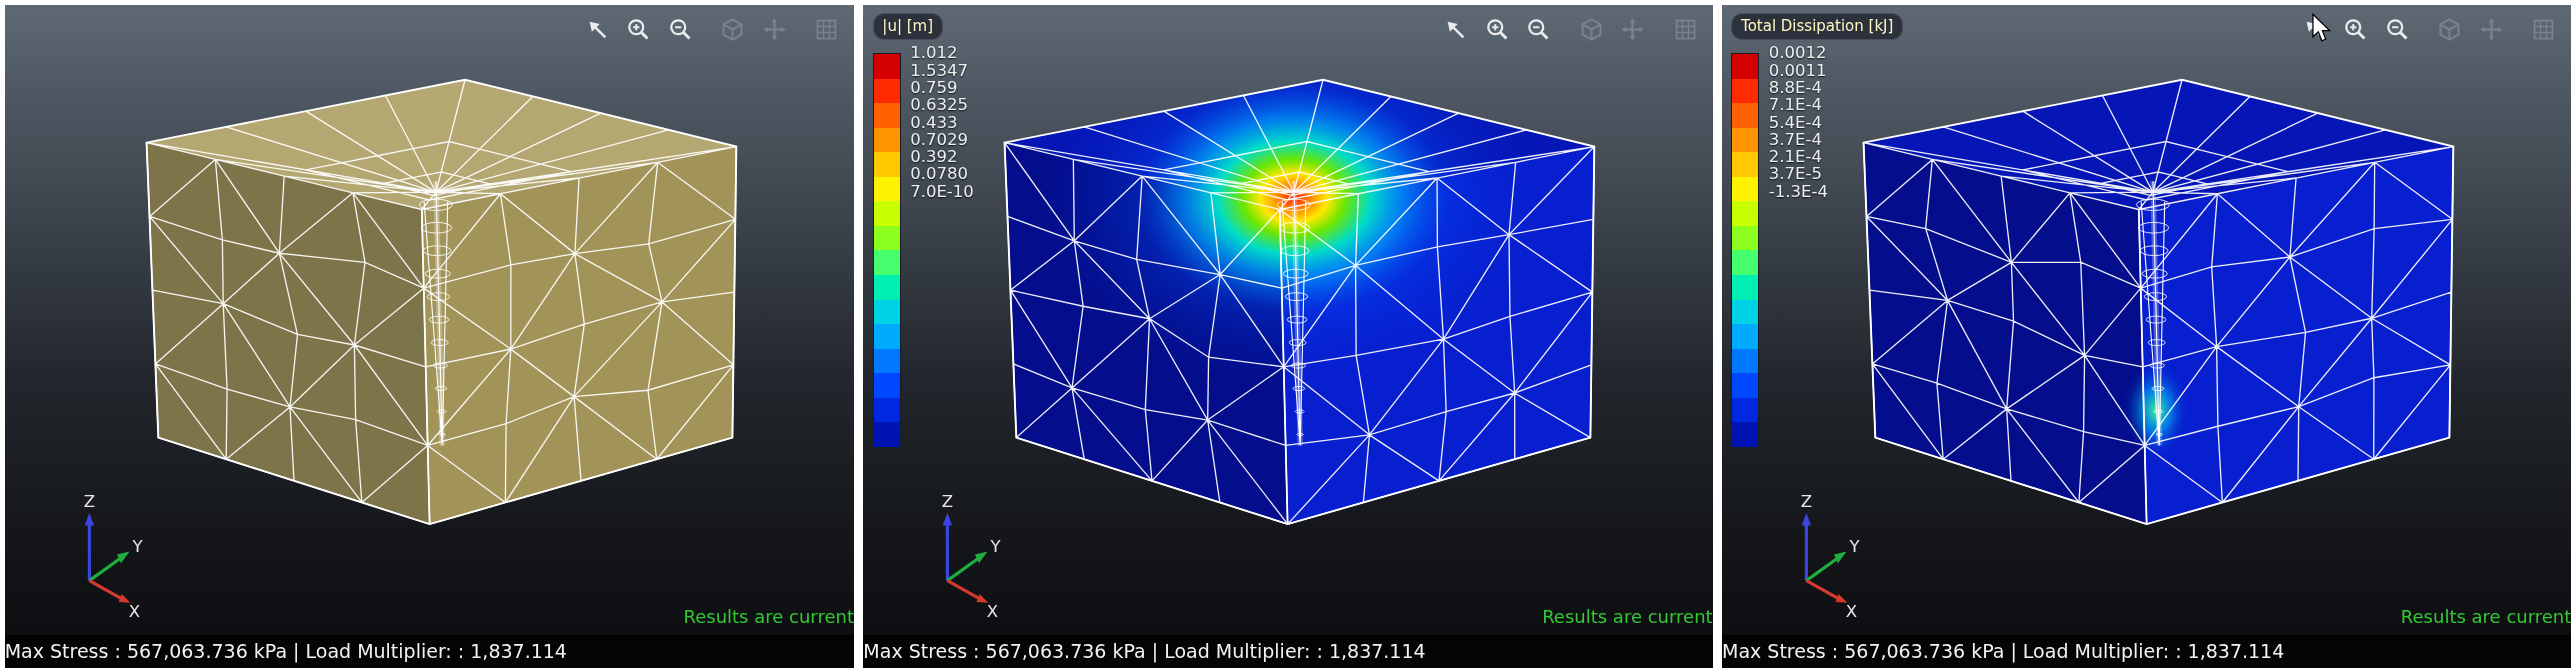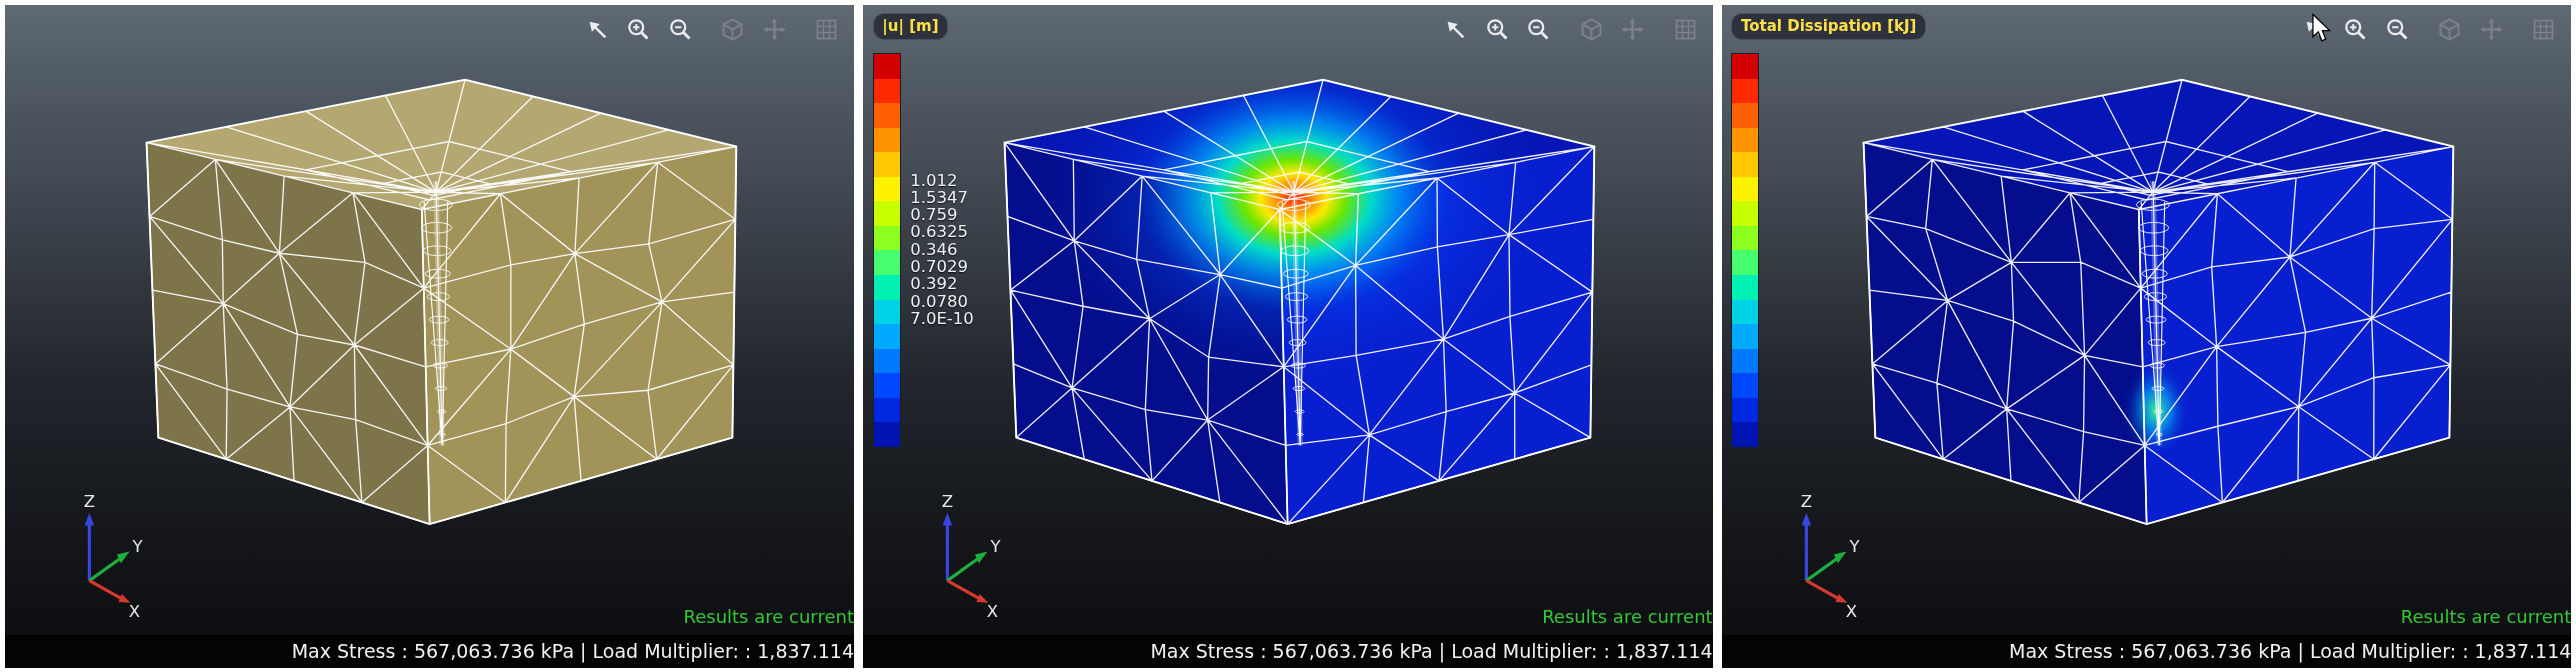--- a/index.html
+++ b/index.html
@@ -8,33 +8,33 @@
   .panel{position:relative;flex:1 1 0;height:663px;overflow:hidden;
          background:linear-gradient(180deg,#5e6974 0%,#525c66 10%,#3c434c 32%,#23272d 56%,#14161a 80%,#0b0c0e 100%);}
   .scene{position:absolute;top:0;left:0;width:100%;height:630px;display:block;}
   .toolbar{position:absolute;top:7.9px;right:9.4px;display:flex;align-items:center;z-index:5;}
   .tool-btn{width:36px;height:33px;display:flex;align-items:center;justify-content:center;
             color:#e9ebee;margin-left:5.5px;cursor:pointer;}
   .tool-btn.disabled{color:#7b828c;}
   .tool-btn svg{width:27px;height:27px;}
   .tool-btn:nth-child(3),.tool-btn:nth-child(5){margin-right:11px;}
   .legend{position:absolute;top:7.9px;left:9.4px;z-index:4;}
-  .legend-title{display:inline-block;background:#2c313b;border:0.8px solid #4a515e;color:#fde047;
-                font-weight:bold;font-size:15px;padding:3.9px 8.6px;border-radius:11px;white-space:nowrap;}
+  .legend-title{display:inline-block;background:#2c313b;border:0.8px solid #4a515e;color:#fef9c3;
+                font-weight:normal;font-size:15px;padding:3.9px 8.6px;border-radius:11px;white-space:nowrap;}
   .legend-body{display:flex;margin-top:12.6px;}
   .colorbar{width:26px;height:393px;border:0.8px solid #1a1d22;}
-  .legend-labels{display:flex;flex-direction:column;justify-content:center;
+  .legend-labels{display:flex;flex-direction:column;justify-content:flex-start;
                  height:410px;margin-top:-8.6px;padding-left:9.4px;font-size:16.5px;color:#eef1f3;
                  text-shadow:0 0.8px 1.6px rgba(0,0,0,.8);}
   .legend-label{line-height:17.3px;}
   .triad{position:absolute;left:41px;bottom:44px;width:138px;height:138px;z-index:4;}
   .triad text{font-family:"DejaVu Sans",sans-serif;font-size:21px;fill:#e8e8e8;text-anchor:middle;}
   .status-text{position:absolute;bottom:41px;width:100%;text-align:right;font-size:18px;z-index:4;}
   .bottom-bar{position:absolute;bottom:0;left:0;width:100%;height:33px;background:#040404;color:#f2f2f2;
-              font-size:19px;line-height:33px;text-align:right;z-index:4;white-space:nowrap;}
+              font-size:19px;line-height:33px;text-align:left;z-index:4;white-space:nowrap;}
   .cursor{position:absolute;left:588px;top:7.9px;width:23.6px;height:30px;z-index:9;}
 </style>
 </head>
 <body>
 
 <div class="wrap">
 
   <div class="panel">
     <div class="toolbar">
         <div class="tool-btn">
@@ -176,21 +176,21 @@
       </div>
     <div class="legend">
       <div class="legend-title">|u| [m]</div>
       <div class="legend-body">
         <div class="colorbar" style="background: linear-gradient(rgb(212, 0, 0) 0%, rgb(212, 0, 0) 6.25%, rgb(255, 42, 0) 6.25%, rgb(255, 42, 0) 12.5%, rgb(255, 96, 0) 12.5%, rgb(255, 96, 0) 18.75%, rgb(255, 148, 0) 18.75%, rgb(255, 148, 0) 25%, rgb(255, 200, 0) 25%, rgb(255, 200, 0) 31.25%, rgb(255, 242, 0) 31.25%, rgb(255, 242, 0) 37.5%, rgb(200, 255, 0) 37.5%, rgb(200, 255, 0) 43.75%, rgb(140, 255, 30) 43.75%, rgb(140, 255, 30) 50%, rgb(70, 255, 110) 50%, rgb(70, 255, 110) 56.25%, rgb(0, 240, 180) 56.25%, rgb(0, 240, 180) 62.5%, rgb(0, 210, 230) 62.5%, rgb(0, 210, 230) 68.75%, rgb(0, 170, 255) 68.75%, rgb(0, 170, 255) 75%, rgb(0, 120, 255) 75%, rgb(0, 120, 255) 81.25%, rgb(0, 72, 255) 81.25%, rgb(0, 72, 255) 87.5%, rgb(0, 40, 224) 87.5%, rgb(0, 40, 224) 93.75%, rgb(0, 20, 180) 93.75%, rgb(0, 20, 180) 100%);"></div>
         <div class="legend-labels">
           <div class="legend-label">1.012</div>
           <div class="legend-label">1.5347</div>
           <div class="legend-label">0.759</div>
           <div class="legend-label">0.6325</div>
-          <div class="legend-label">0.346</div>
+          <div class="legend-label">0.433</div>
           <div class="legend-label">0.7029</div>
           <div class="legend-label">0.392</div>
           <div class="legend-label">0.0780</div>
           <div class="legend-label">7.0E-10</div>
         </div>
       </div>
     </div>
     <svg class="scene" viewBox="0 0 1080 801" preserveAspectRatio="none">
         <defs>
           <clipPath id="cp1">
@@ -289,20 +289,31 @@
             <line x1="14.66" y1="4" x2="14.66" y2="20" stroke="currentColor" stroke-width="1.3"></line>
             <line x1="4" y1="9.33" x2="20" y2="9.33" stroke="currentColor" stroke-width="1.3"></line>
             <line x1="4" y1="14.66" x2="20" y2="14.66" stroke="currentColor" stroke-width="1.3"></line>
           </svg>
         </div>
       </div>
     <div class="legend">
       <div class="legend-title">Total Dissipation [kJ]</div>
       <div class="legend-body">
         <div class="colorbar" style="background: linear-gradient(rgb(212, 0, 0) 0%, rgb(212, 0, 0) 6.25%, rgb(255, 42, 0) 6.25%, rgb(255, 42, 0) 12.5%, rgb(255, 96, 0) 12.5%, rgb(255, 96, 0) 18.75%, rgb(255, 148, 0) 18.75%, rgb(255, 148, 0) 25%, rgb(255, 200, 0) 25%, rgb(255, 200, 0) 31.25%, rgb(255, 242, 0) 31.25%, rgb(255, 242, 0) 37.5%, rgb(200, 255, 0) 37.5%, rgb(200, 255, 0) 43.75%, rgb(140, 255, 30) 43.75%, rgb(140, 255, 30) 50%, rgb(70, 255, 110) 50%, rgb(70, 255, 110) 56.25%, rgb(0, 240, 180) 56.25%, rgb(0, 240, 180) 62.5%, rgb(0, 210, 230) 62.5%, rgb(0, 210, 230) 68.75%, rgb(0, 170, 255) 68.75%, rgb(0, 170, 255) 75%, rgb(0, 120, 255) 75%, rgb(0, 120, 255) 81.25%, rgb(0, 72, 255) 81.25%, rgb(0, 72, 255) 87.5%, rgb(0, 40, 224) 87.5%, rgb(0, 40, 224) 93.75%, rgb(0, 20, 180) 93.75%, rgb(0, 20, 180) 100%);"></div>
+        <div class="legend-labels">
+          <div class="legend-label">0.0012</div>
+          <div class="legend-label">0.0011</div>
+          <div class="legend-label">8.8E-4</div>
+          <div class="legend-label">7.1E-4</div>
+          <div class="legend-label">5.4E-4</div>
+          <div class="legend-label">3.7E-4</div>
+          <div class="legend-label">2.1E-4</div>
+          <div class="legend-label">3.7E-5</div>
+          <div class="legend-label">-1.3E-4</div>
+        </div>
       </div>
     </div>
     <svg class="scene" viewBox="0 0 1080 801" preserveAspectRatio="none">
         <defs>
           <clipPath id="cp2">
             <polygon points="180.0,175.0 585.0,95.0 930.0,180.0 925.0,550.0 540.0,660.0 195.0,550.0"></polygon>
           </clipPath>
           <radialGradient id="g2">
             <stop offset="0" stop-color="#40ff80" stop-opacity="0.95"></stop>
             <stop offset="0.45" stop-color="#00d0ff" stop-opacity="0.5"></stop>

